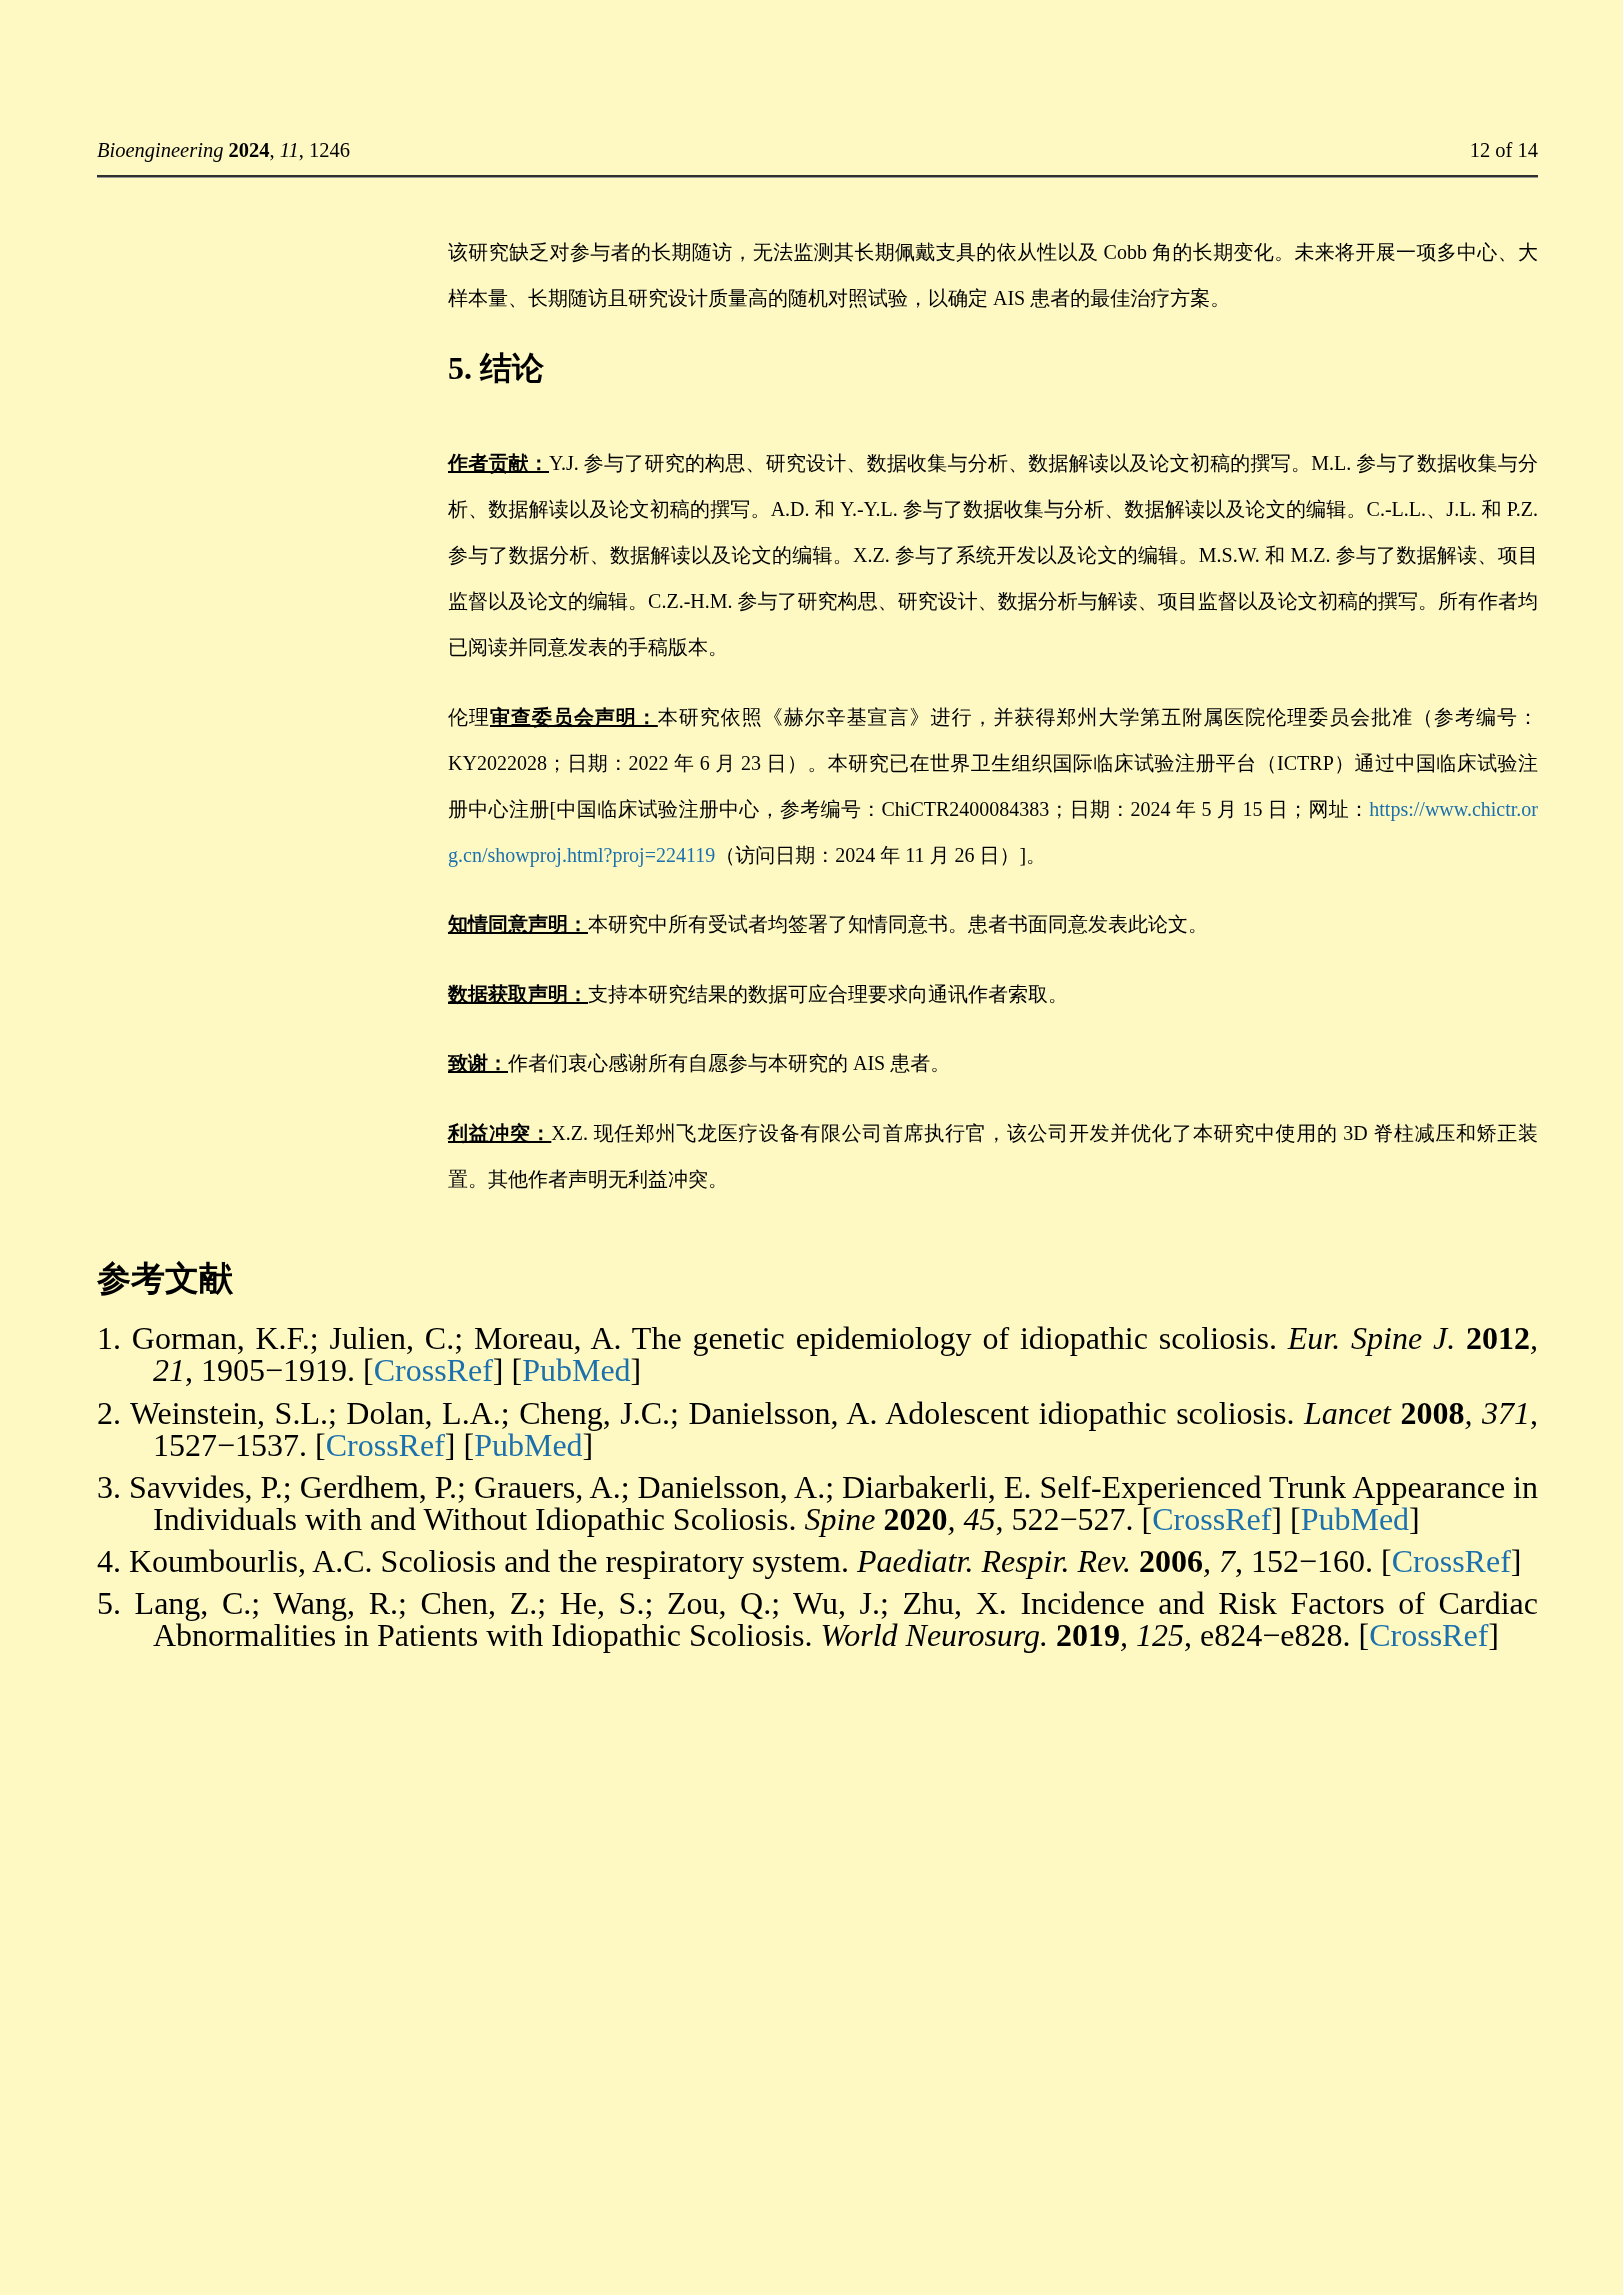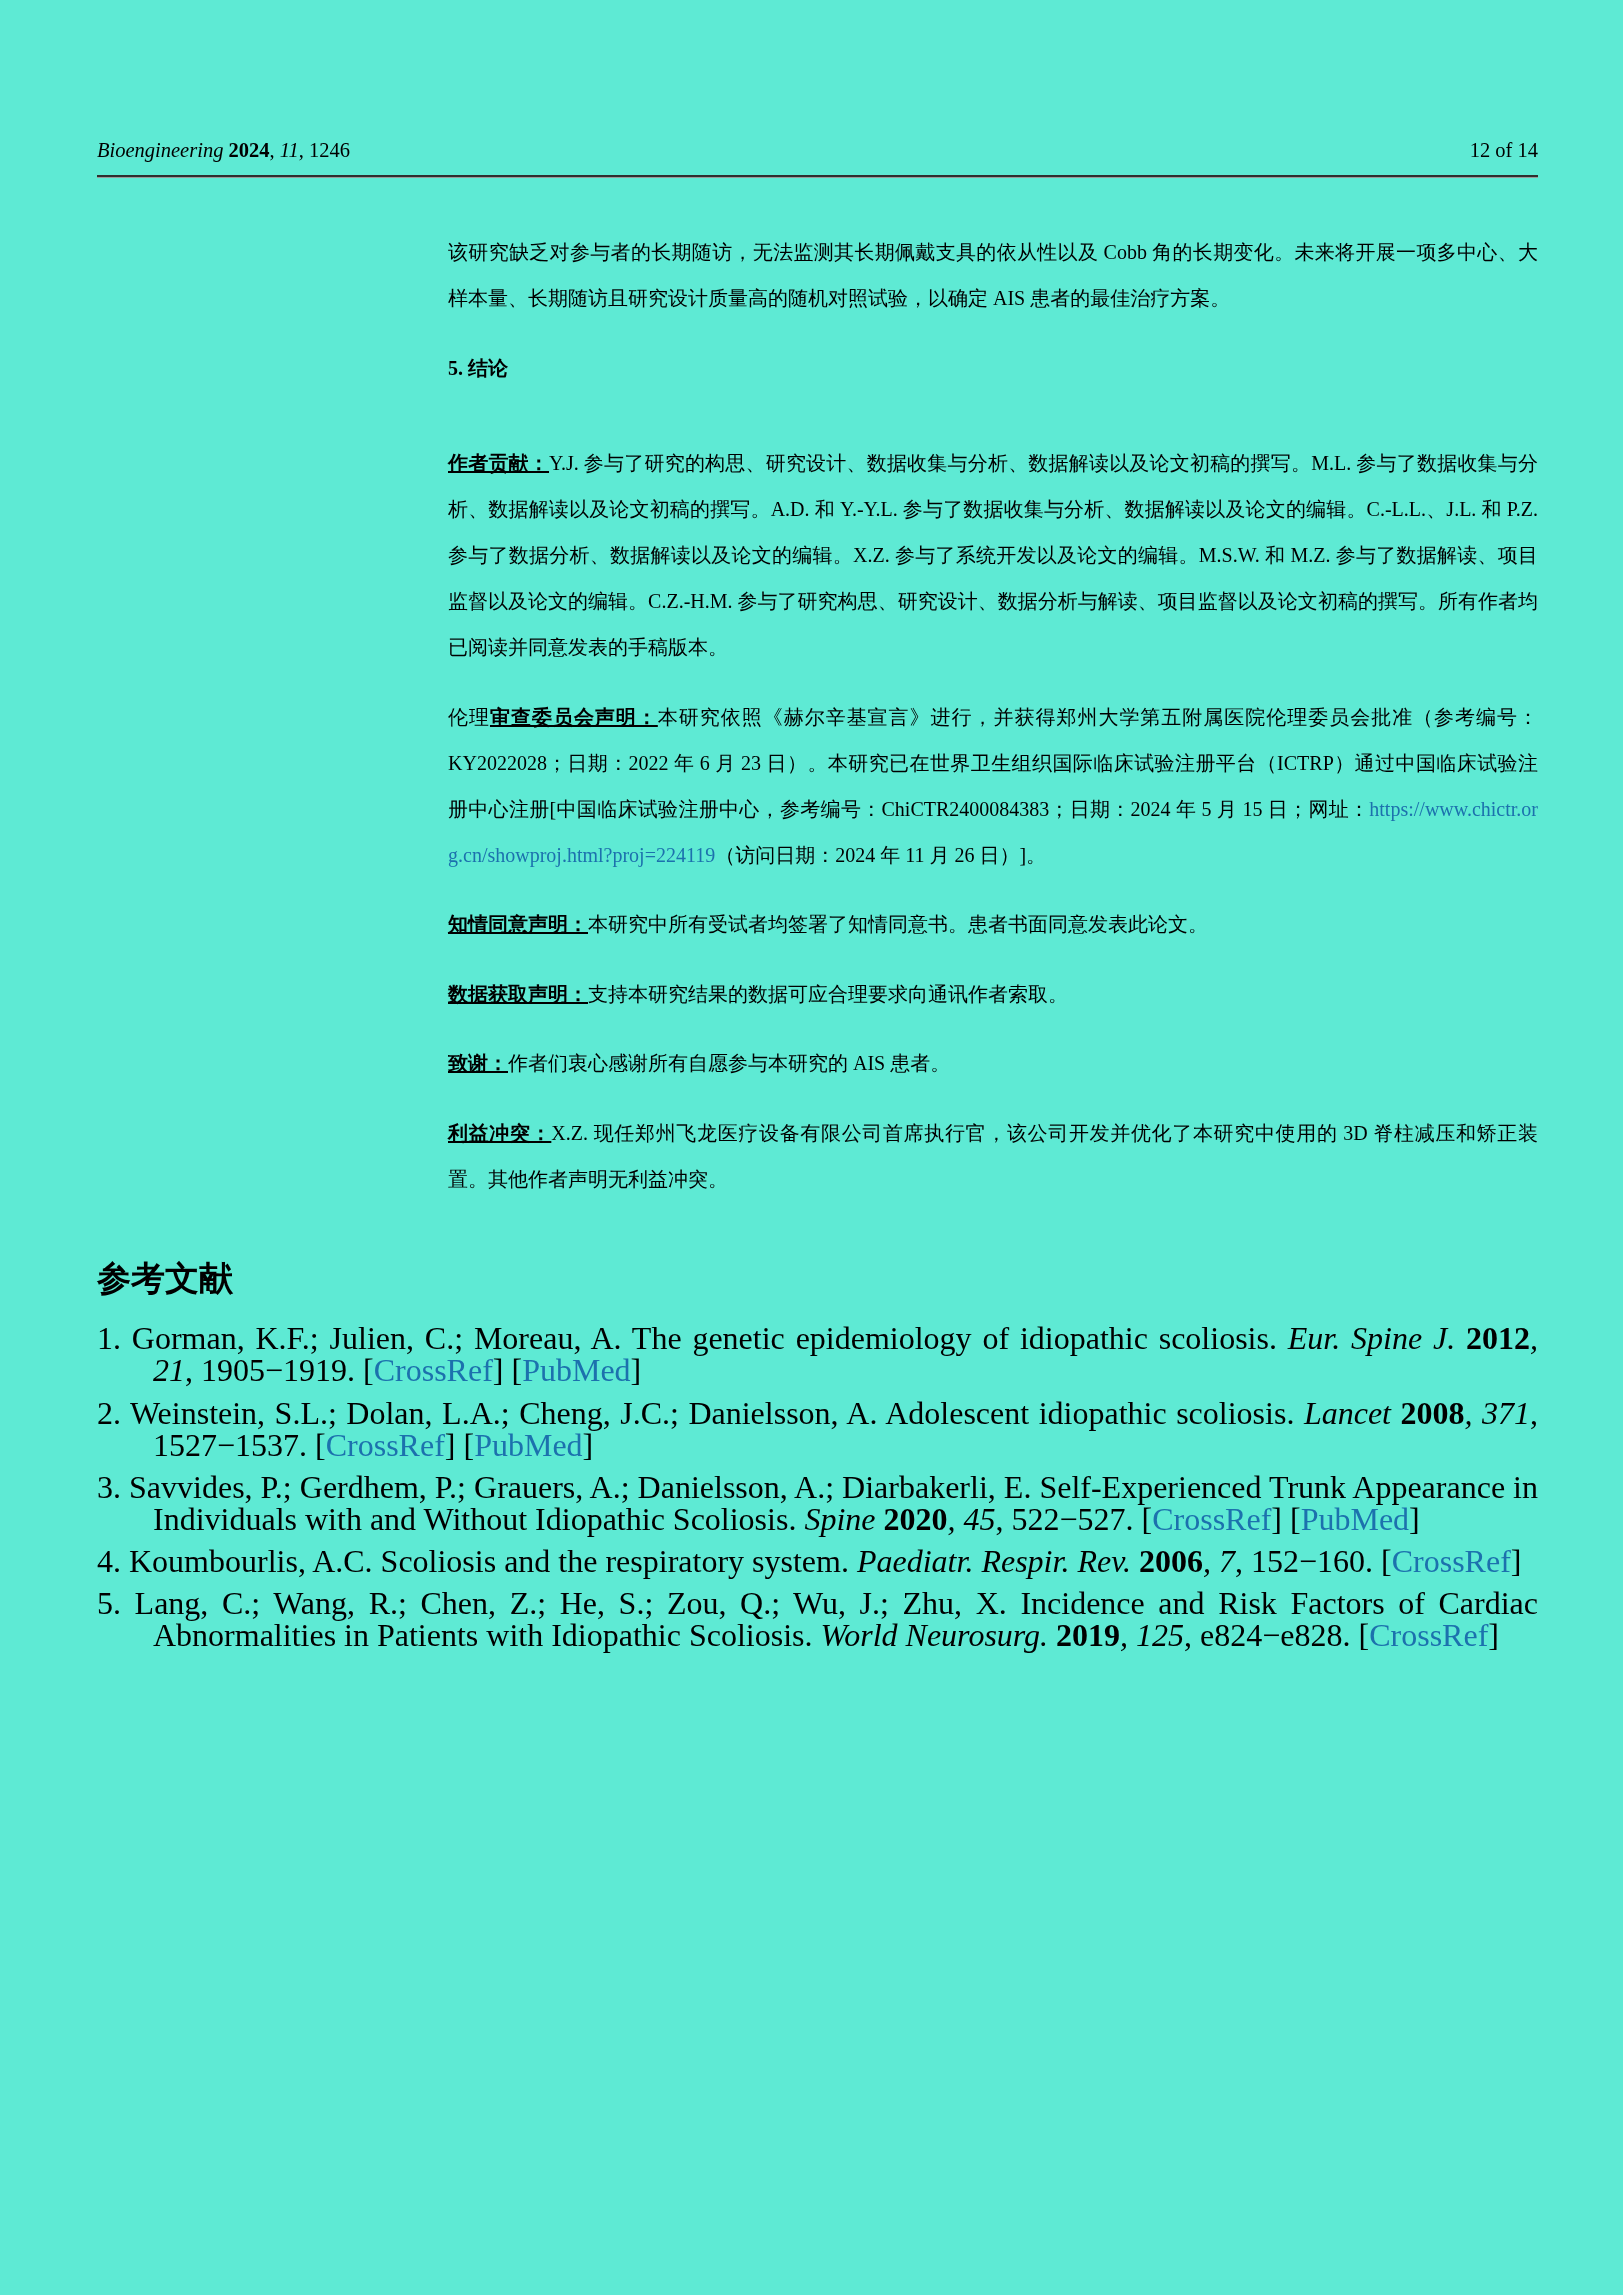--- a/index.html
+++ b/index.html
@@ -1,20 +1,20 @@
 <!DOCTYPE html>
 <html style="font-size:8.2px"><head>
 <meta charset="utf-8">
 <style>
   html, body { margin: 0; padding: 0; background: #ffffff; }
   .page {
     position: relative;
     width: 1624px;
     height: 2295px;
-    background: #5eead4;
+    background: #fef9c3;
     color: #000000;
     font-family: "Liberation Serif", "DejaVu Serif", serif;
     overflow: hidden;
   }
   
   .header {
     display: flex;
     justify-content: space-between;
     align-items: baseline;
     padding: 139px 86px 0 97px;
@@ -33,21 +33,21 @@
   }
   .body-text {
     font-size: 20px;
     line-height: 46px;
     text-align: justify;
     text-justify: inter-ideograph;
     margin: 0;
   }
   .indent-2em { text-indent: 2em; }
   .conclusion-heading {
-    font-size: 20px;
+    font-size: 32px;
     line-height: 41px;
     font-weight: bold;
     margin: 27px 0 22.5px 0;
   }
   .statements { margin-top: 51px; }
   .stmt { margin: 0; }
   .statements .stmt + .stmt { margin-top: 23.5px; }
   .stmt b { font-weight: bold; text-decoration: underline; }
   a.inline-link {
     color: #1c71ad;

